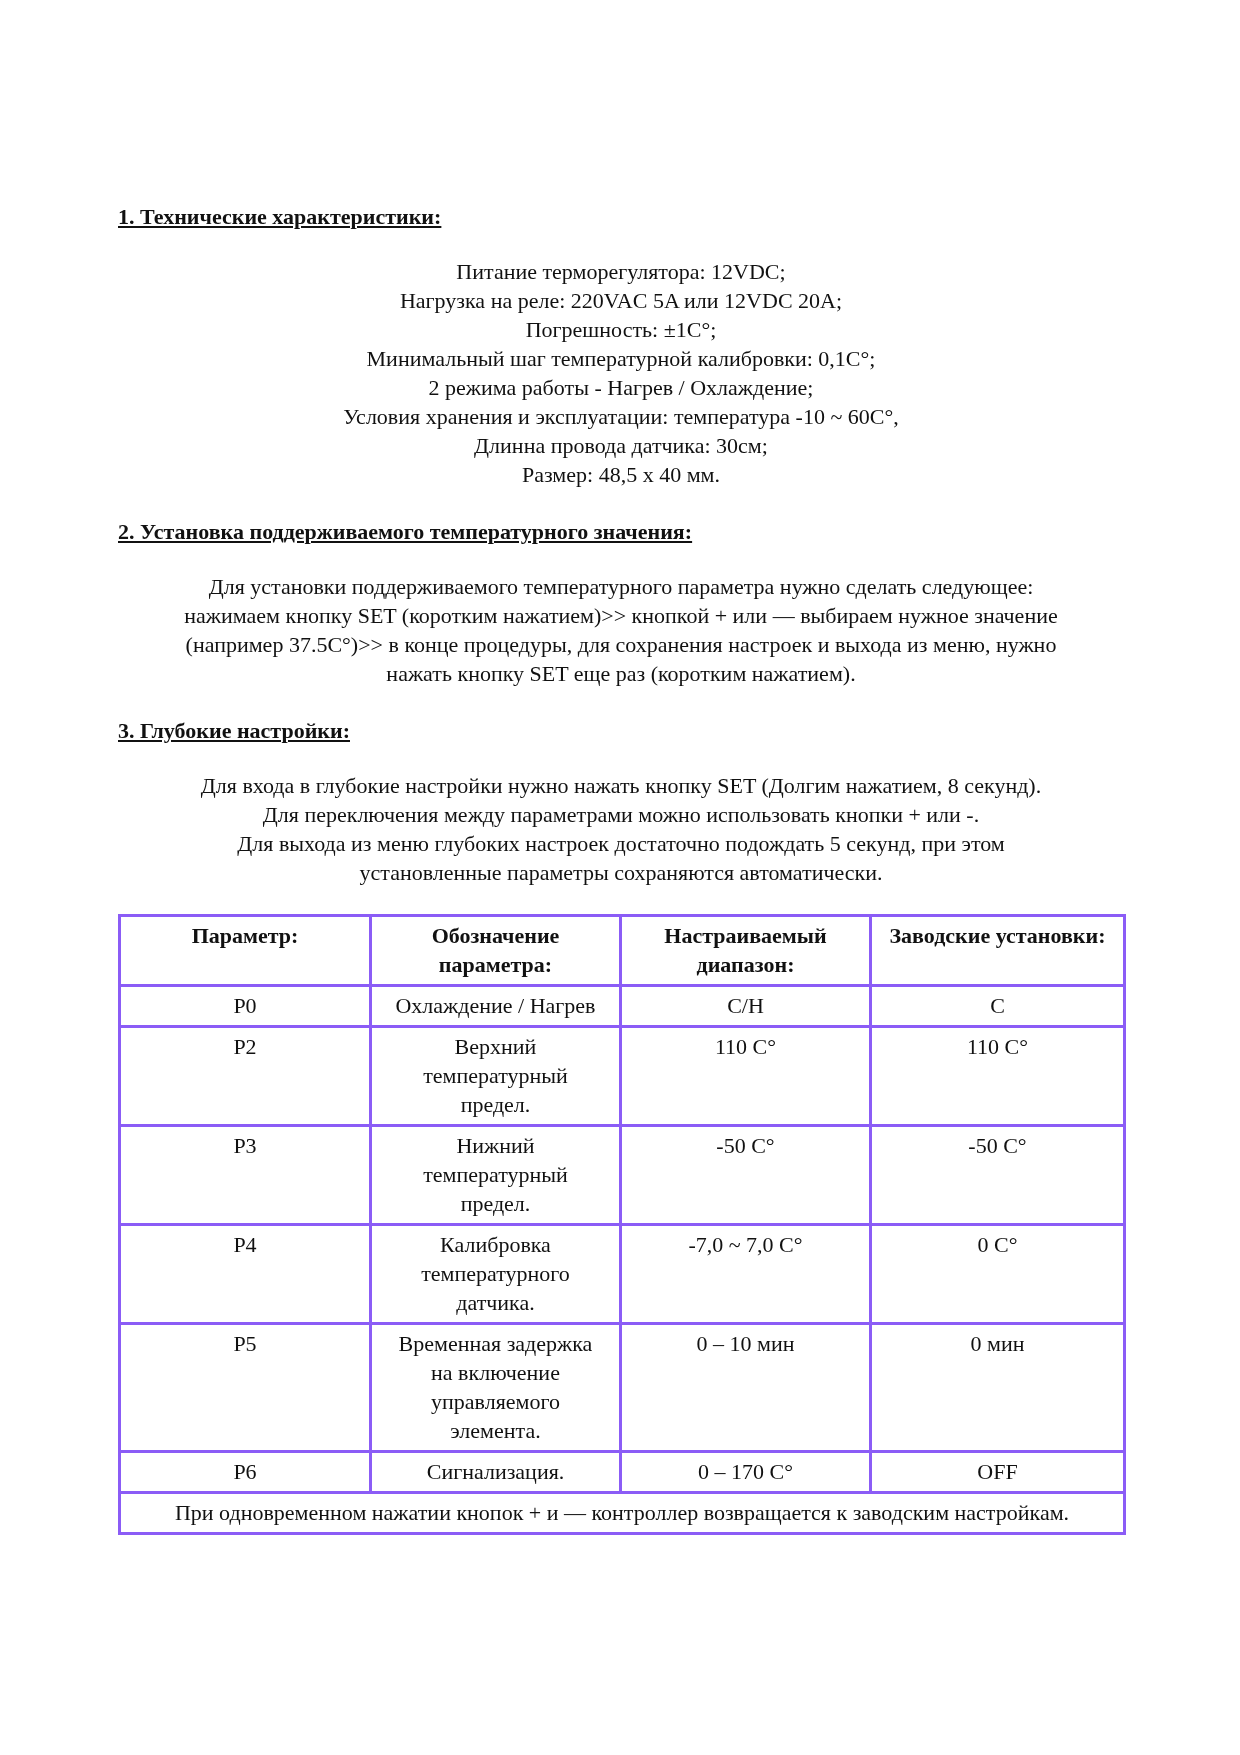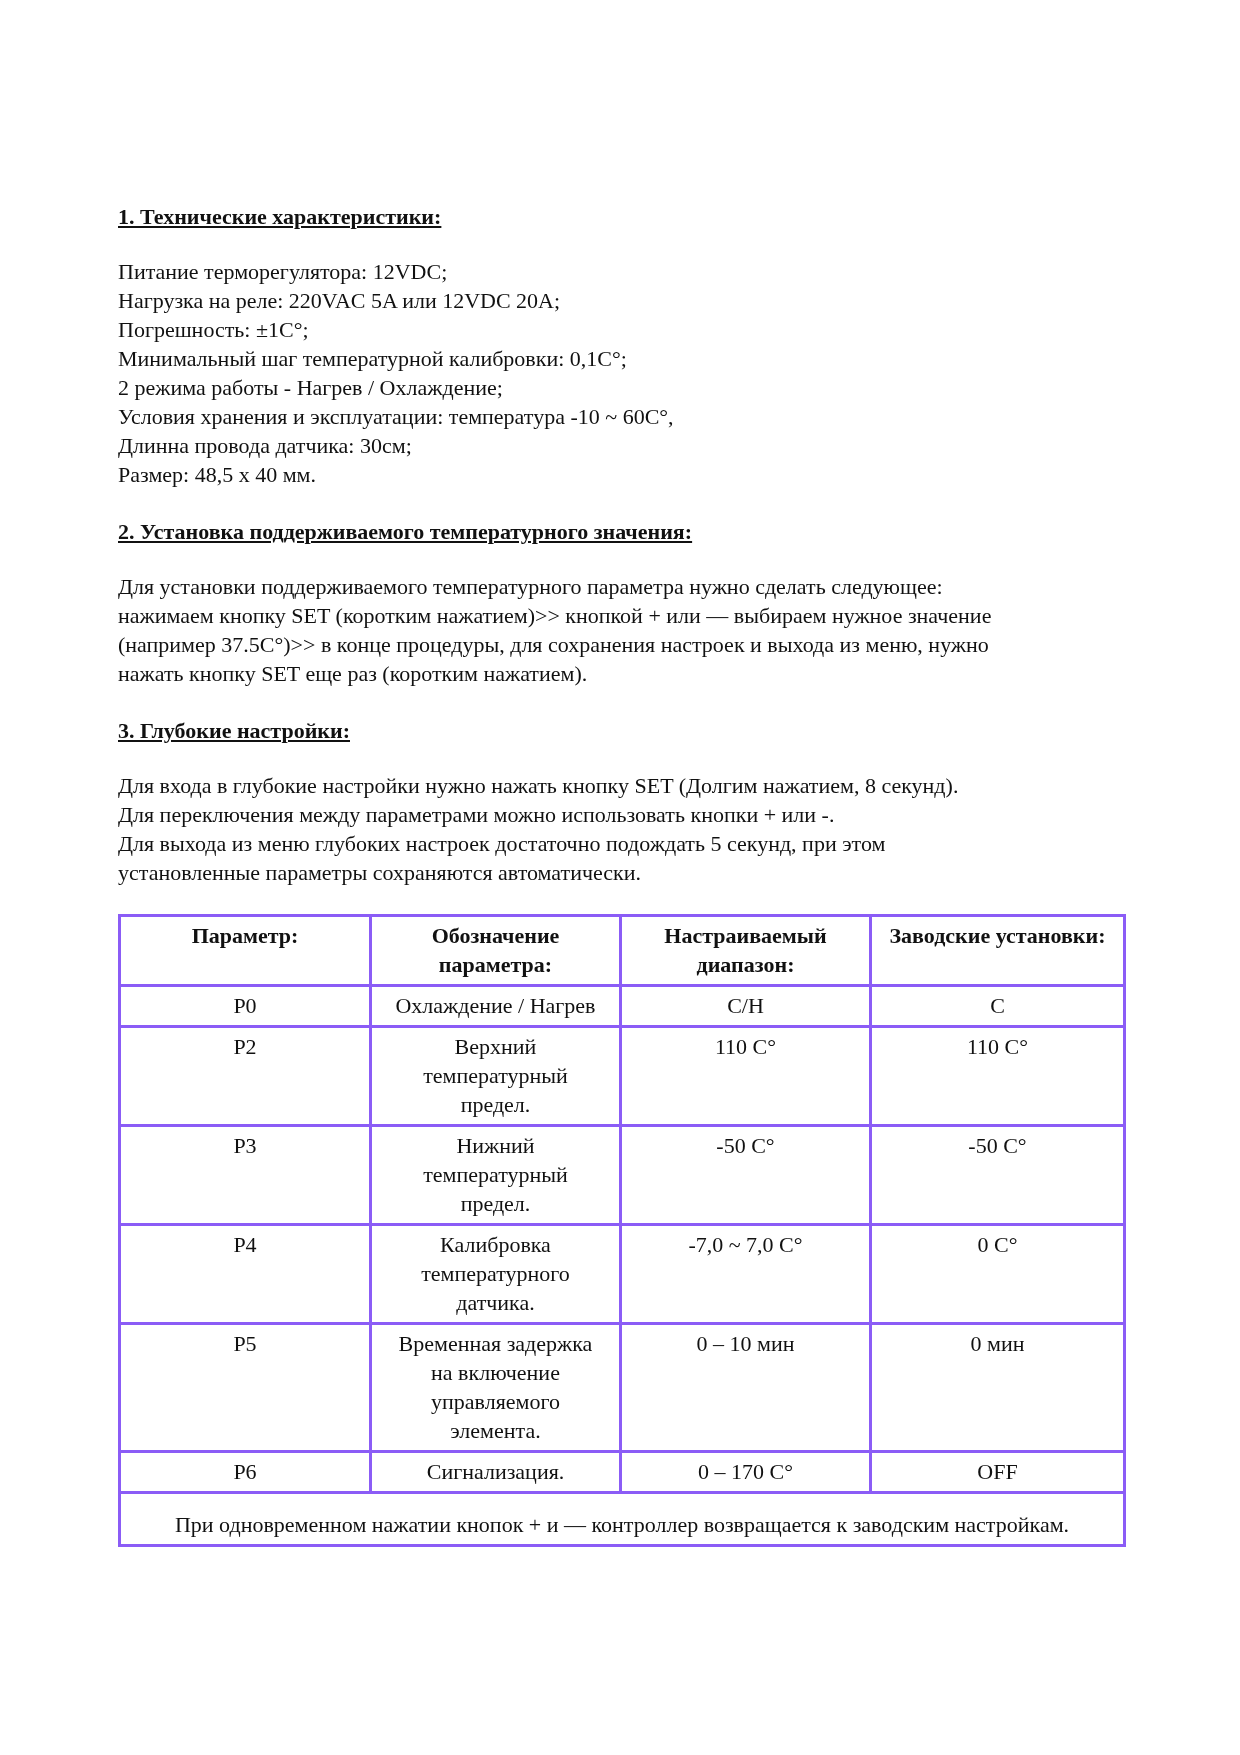--- a/index.html
+++ b/index.html
@@ -1,28 +1,28 @@
 <!DOCTYPE html>
 <html><head>
 <meta charset="utf-8">
 <style>
   html, body { margin: 0; padding: 0; background: #ffffff; }
   body { width: 1240px; height: 1755px; position: relative; overflow: hidden;
          font-family: "Liberation Serif", serif; color: #111; font-size: 22px; }
   .page { position: absolute; left: 118px; top: 155px; width: 1006px; margin-top: 48px; }
   .h { font-weight: bold; text-decoration: underline; font-size: 22px; line-height: 28px; margin: 0; }
-  .p { line-height: 29px; margin: 0; }
+  .p { line-height: 29px; margin: 0; text-align: center; }
   .gap { height: 26px; }
   .gap2 { height: 29px; }
   table { border-collapse: collapse; width: 1005px; margin-top: 27px; table-layout: fixed; }
   td, th { border: 3px solid #8b5cf6; text-align: center; vertical-align: top;
            font-size: 22px; line-height: 29px; padding: 4px 6px 5px 6px; font-weight: normal; }
   th { font-weight: bold; }
   col.c1 { width: 251px; } col.c2 { width: 250px; } col.c3 { width: 250px; } col.c4 { width: 254px; }
-  td.foot { padding: 16px 40px 5px 40px; }
+  td.foot { padding: 4px 40px 5px 40px; }
 </style>
 </head>
 <body>
 
 <div class="page">
   <p class="h">1. Технические характеристики:</p>
   <div class="gap"></div>
   <div>
     <p class="p">Питание терморегулятора: 12VDC;</p>
     <p class="p">Нагрузка на реле: 220VAC 5A или 12VDC 20A;</p>

